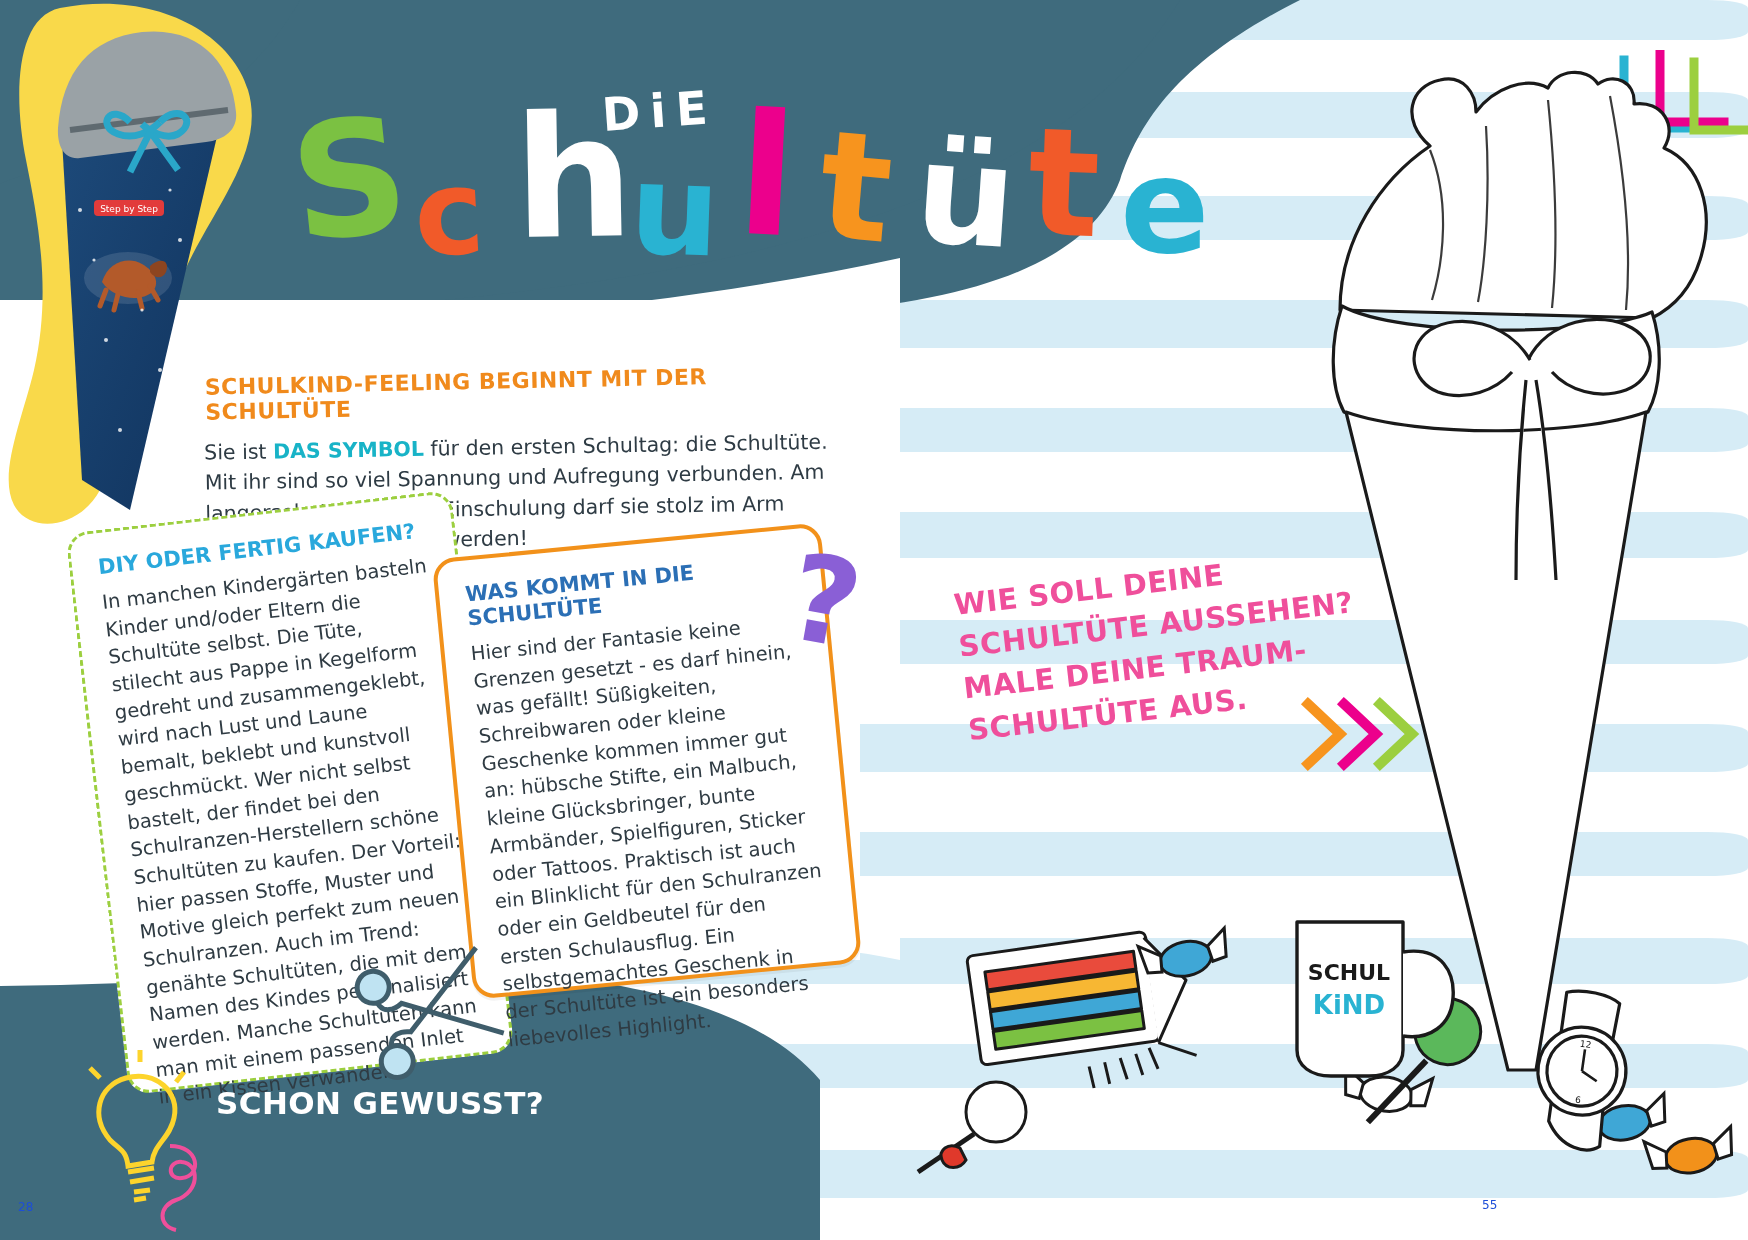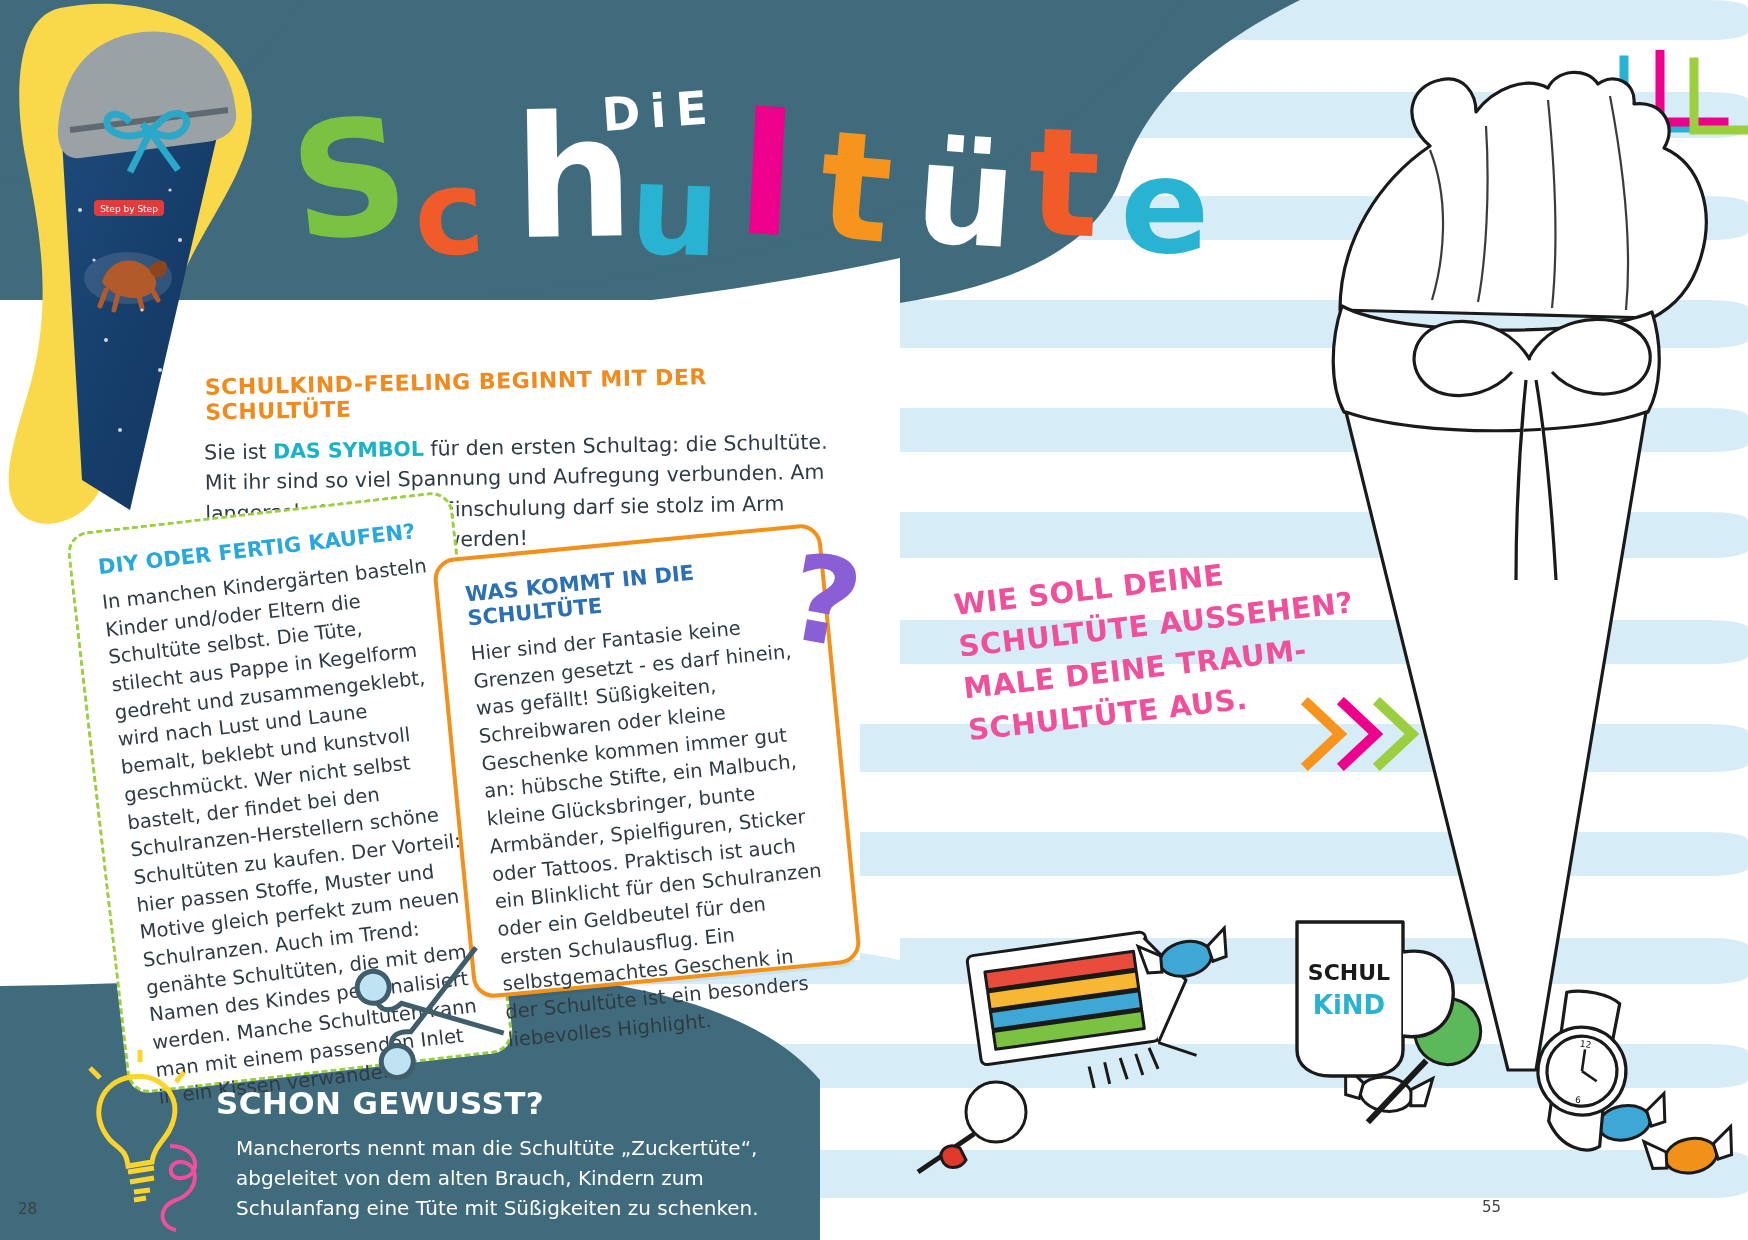--- a/index.html
+++ b/index.html
@@ -40,21 +40,21 @@
          transform:rotate(10deg);}
 
   .prompt{
     position:absolute;color:#ef4f9b;font-size:29px;font-weight:700;line-height:1.45;
     letter-spacing:.5px;transform:rotate(-6.5deg);
   }
 
   .gewusst-h{font-size:31px;font-weight:800;color:#ffffff;letter-spacing:.4px;}
   .gewusst-p{font-size:20px;line-height:1.5;color:#ffffff;}
 
-  .folio{position:absolute;font-size:15px;color:#404040;}
+  .folio{position:absolute;font-size:12px;color:#1d4ed8;}
 
   
   #title{position:absolute;left:292px;top:78px;width:900px;height:230px;}
   #title .die{
     position:absolute;left:310px;top:6px;font-size:46px;font-weight:800;
     color:#ffffff;letter-spacing:10px;transform:rotate(-4deg);
   }
   #title .L{position:absolute;font-weight:700;line-height:1;}
 </style>
 </head>
@@ -189,21 +189,20 @@
       <path d="M84,150 L96,148"></path>
       <path d="M40,18 L50,28 M90,0 L90,12 M134,22 L126,32"></path>
     </g>
     <g fill="none" stroke="#ef4f9b" stroke-width="4">
       <path d="M120,96 C150,96 152,126 132,128 C116,130 118,110 132,112 C150,114 150,142 126,150 C108,156 108,176 126,180"></path>
     </g>
   </svg>
 
   <div style="position:absolute;left:216px;top:1085px;width:560px;">
     <div class="gewusst-h">SCHON GEWUSST?</div>
-    <p class="gewusst-p" style="margin:12px 0 0 20px;">Mancherorts nennt man die Schultüte „Zuckertüte“, abgeleitet von dem alten Brauch, Kindern zum Schulanfang eine Tüte mit Süßigkeiten zu schenken.</p>
   </div>
 
   <svg width="520" height="1060" style="position:absolute;left:1280px;top:60px;">
     <g fill="#ffffff" stroke="#1a1a1a" stroke-width="3.2" stroke-linejoin="round">
       <path d="M60,250 C60,180 100,120 150,86 C120,60 130,26 160,20 C184,14 196,34 196,52
                C214,28 246,16 268,28 C276,10 306,6 318,24 C334,12 356,22 354,44
                C382,40 398,66 384,88 C420,104 436,150 420,200 C410,232 392,248 372,258 Z"></path>
       <path d="M62,246 C120,278 320,276 372,252 C384,290 380,330 368,352
                C300,378 130,380 64,352 C50,326 50,282 62,246 Z"></path>
       <path d="M66,352 C140,378 300,376 366,352 L256,1010 L228,1010 Z"></path>

